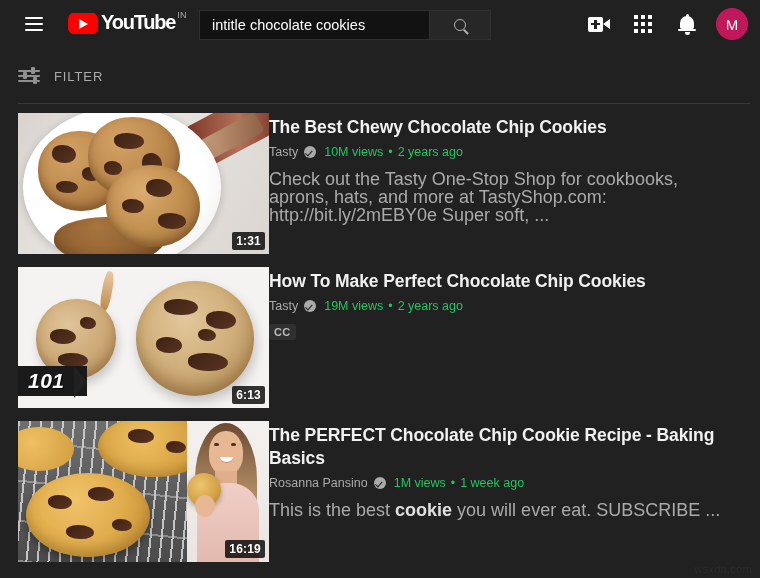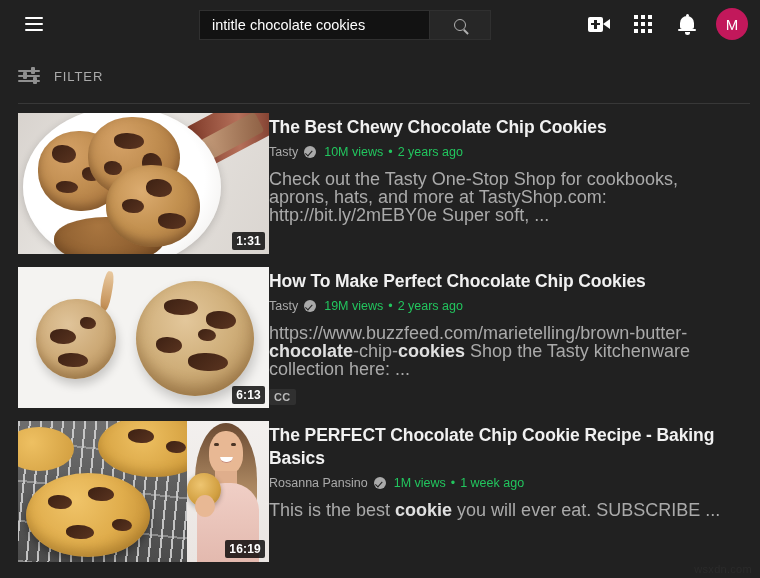--- a/index.html
+++ b/index.html
@@ -603,20 +603,25 @@
 <body>
 
 <div class="masthead">
 
   <div class="guide-btn">
     <span></span>
     <span></span>
     <span></span>
   </div>
 
+  <div class="logo-wrap">
+    <div class="logo-play"></div>
+    <div class="logo-text">YouTube</div>
+    <div class="logo-country">IN</div>
+  </div>
 
   <div class="search-area">
     <div class="search-input-box">
       <input type="text" value="intitle chocolate cookies" style="">
     </div>
     <div class="search-submit">
       <span class="mag"></span>
     </div>
   </div>
 
@@ -718,32 +723,32 @@
           <div class="chip" style="left:22px;top:54px;width:30px;height:14px;"></div>
         </div>
         <div class="t2-c2">
           <div class="chip" style="left:28px;top:18px;width:34px;height:16px;"></div>
           <div class="chip" style="left:70px;top:30px;width:30px;height:18px;"></div>
           <div class="chip" style="left:20px;top:56px;width:26px;height:16px;"></div>
           <div class="chip" style="left:52px;top:72px;width:40px;height:18px;"></div>
           <div class="chip" style="left:62px;top:48px;width:18px;height:12px;"></div>
         </div>
       </div>
+      <div class="ribbon">101</div>
       <div class="dur">6:13</div>
     </div>
     <div class="meta">
       <div class="v-title">How To Make Perfect Chocolate Chip Cookies</div>
       <div class="v-byline">
         <span class="v-chan">Tasty</span>
         <span class="verified"></span>
         <span class="v-stats">19M views</span>
         <span class="v-stats" style="margin:0 5px;">•</span>
         <span class="v-stats">2 years ago</span>
       </div>
-      <div class="v-desc"><span>https://www.buzzfeed.com/marietelling/brown-butter-</span><b>chocolate</b><span>-chip-</span><b>cookies</b><span> Shop the Tasty kitchenware collection here: ...</span></div>
       <div class="cc-badge">CC</div>
     </div>
   </div>
 
   <div class="result">
     <div class="thumb">
       <div class="art">
         <div class="t3-bg"></div>
         <div class="t3-rack"></div>
         <div class="t3-rack2"></div>

